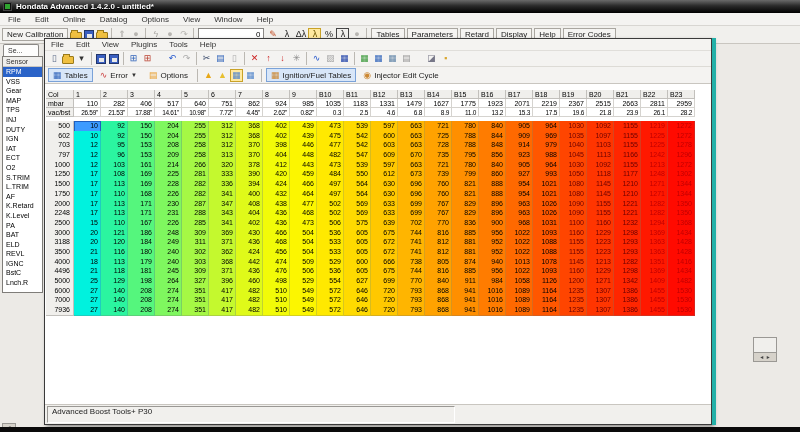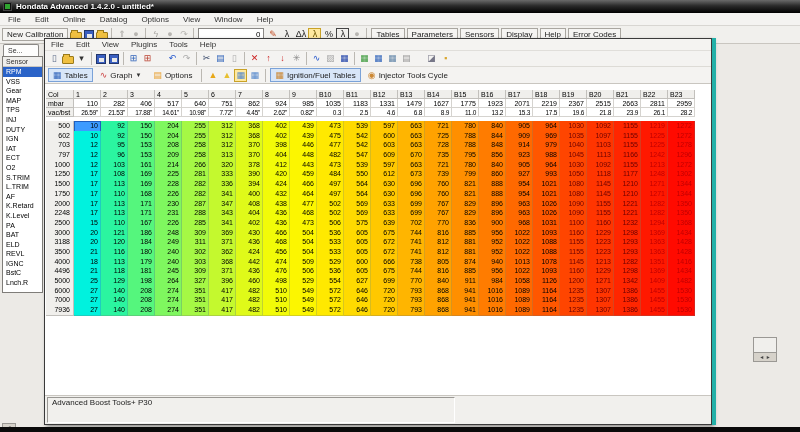--- a/index.html
+++ b/index.html
@@ -89,21 +89,21 @@
   .vcell.small { font-size:6.5px; letter-spacing:-0.3px; }
   .rpm-cell { font-size:7px; line-height:9.7px; background:#F0EFEC; border-right:1px solid #C2C0BC;
     border-bottom:1px solid #C2C0BC; text-align:right; padding-right:3px; color:#000; }
   .cell { font-size:7px; line-height:9.7px; text-align:right; padding-right:2px;
     border-right:1px solid rgba(110,110,110,0.28); border-bottom:1px solid rgba(110,110,110,0.28);
     overflow:hidden; white-space:nowrap; }
   .cell.selected { outline:1px solid #1E5FBF; outline-offset:-1px; }
   #t-spacer { height:4px; background:#fff; }
 
   
-  #c-status { height:29px; background:#F1F0ED; border-top:1px solid #C9C6C0; display:flex; gap:8px; padding:1px 2px; }
+  #c-status { height:20px; background:#F1F0ED; border-top:1px solid #C9C6C0; display:flex; gap:8px; padding:1px 2px; }
   .status-panel { border:1px solid; border-color:#9a9894 #fff #fff #9a9894; font-size:8px;
     color:#222; line-height:9px; padding-left:4px; white-space:nowrap; overflow:hidden; }
   #status-left { width:408px; }
   #status-right { flex:1; }
   #teal-strip { position:absolute; left:712px; top:38px; width:4px; height:387px; background:#23B0A8; }
   #mini-window { position:absolute; left:753px; top:337px; width:24px; height:25px; background:#F0EFEC;
     border:1px solid #9A9894; }
   #mini-scroll { position:absolute; left:0; bottom:0; width:22px; height:9px; background:#D6D2CA;
     border-top:1px solid #9A9894; font-size:5px; line-height:8px; text-align:center; color:#444; }
   #taskbar { position:absolute; left:0; top:427px; width:800px; height:5px; background:#0A0A0A; }
@@ -151,21 +151,21 @@
         <span class="tbi" style="color: rgb(26, 26, 26);">Δλ</span>
         <span class="tbi pressed" style="color: rgb(107, 85, 0);">λ</span>
         <span class="tbi" style="color: rgb(26, 26, 26);">%</span>
         <span class="tbi boxed" style="color: rgb(26, 26, 26);">λ</span>
         <span class="tbi" style="color: rgb(184, 182, 178);">●</span>
         <span class="sep"></span>
       </span>
     <span id="tb-buttons" style="display:flex;align-items:center;gap:2px;">
         <button class="tb-btn">Tables</button>
         <button class="tb-btn">Parameters</button>
-        <button class="tb-btn">Sensors</button>
+        <button class="tb-btn">Retard</button>
         <button class="tb-btn">Display</button>
         <button class="tb-btn">Help</button>
         <button class="tb-btn">Error Codes</button>
       </span>
   </div>
 
   <div id="sensor-tab">Se...</div>
   <div id="sidebar">
     <div id="sidebar-header">Sensor</div>
     <div id="sidebar-items">
@@ -240,42 +240,42 @@
         <span class="tbi" style="color: rgb(119, 119, 136);">◪</span>
         <span class="tbi" style="color: rgb(217, 166, 46);">▪</span>
       </div>
     <div id="c-tb2">
       <span class="tb2-btn pressed">
         <span class="bicon" style="color:#3366BB">▦</span>
         <span>Tables</span>
       </span>
       <span class="tb2-btn">
         <span class="bicon" style="color:#CC4444">∿</span>
-        <span>Graph</span>
+        <span>Error</span>
         <span class="dd-arrow">▼</span>
       </span>
       <span class="tb2-btn">
         <span class="bicon" style="color:#E8A030">▤</span>
         <span>Options</span>
       </span>
       <span class="sep"></span>
       <span id="tb2-icons" style="display:flex;align-items:center;gap:1px;">
           <span class="tbi" style="color: rgb(232, 168, 24);">▲</span>
           <span class="tbi" style="color: rgb(232, 192, 48);">▲</span>
           <span class="tbi pressed" style="color: rgb(85, 136, 204);">▦</span>
           <span class="tbi" style="color: rgb(85, 136, 204);">▦</span>
         </span>
       <span class="sep"></span>
       <span class="tb2-btn pressed">
         <span class="bicon" style="color:#CC8833">▦</span>
         <span>Ignition/Fuel Tables</span>
       </span>
       <span class="tb2-btn">
         <span class="bicon" style="color:#CC8833">◉</span>
-        <span>Injector Tools Cycle</span>
+        <span>Injector Edit Cycle</span>
       </span>
     </div>
     <div id="c-client">
       <div id="fuel-table">
           <div class="t-row hdr">
             <div class="hcell">Col</div>
             <div class="hcell">1</div>
             <div class="hcell">2</div>
             <div class="hcell">3</div>
             <div class="hcell">4</div>

